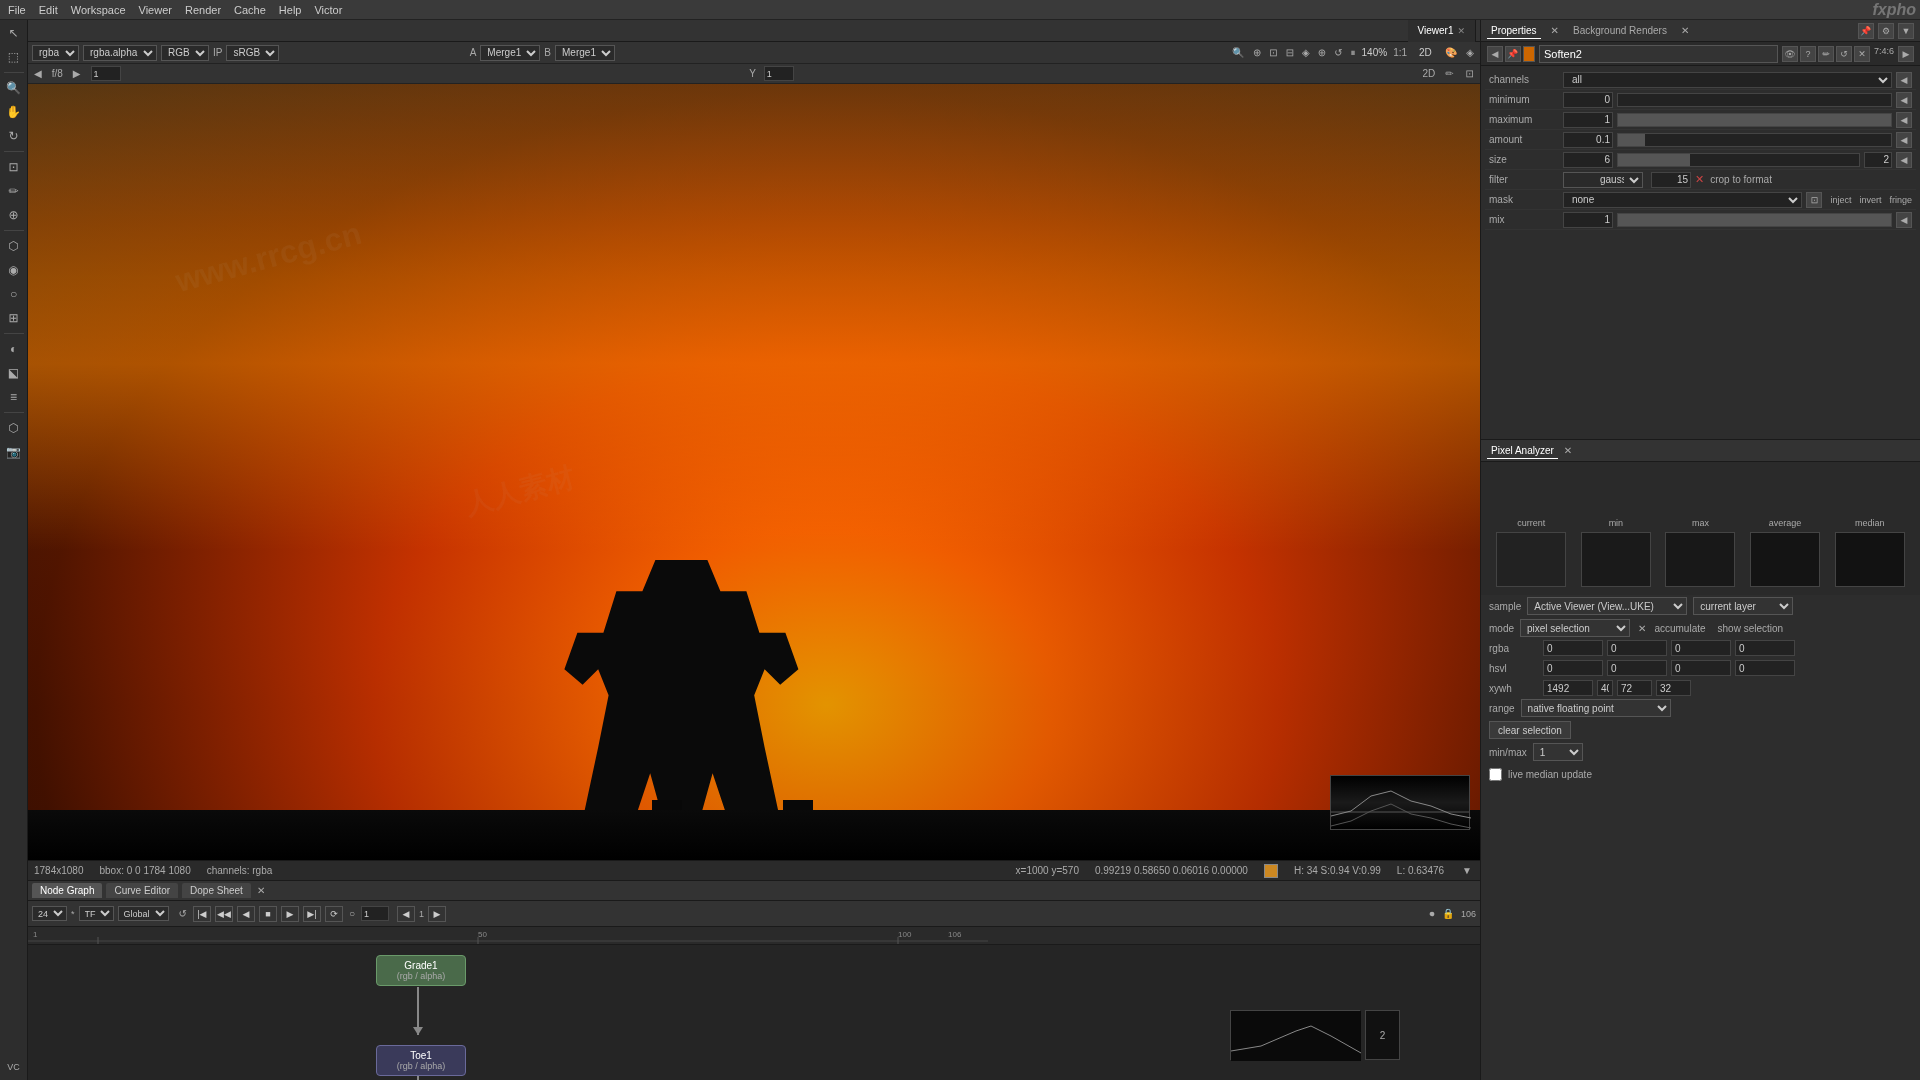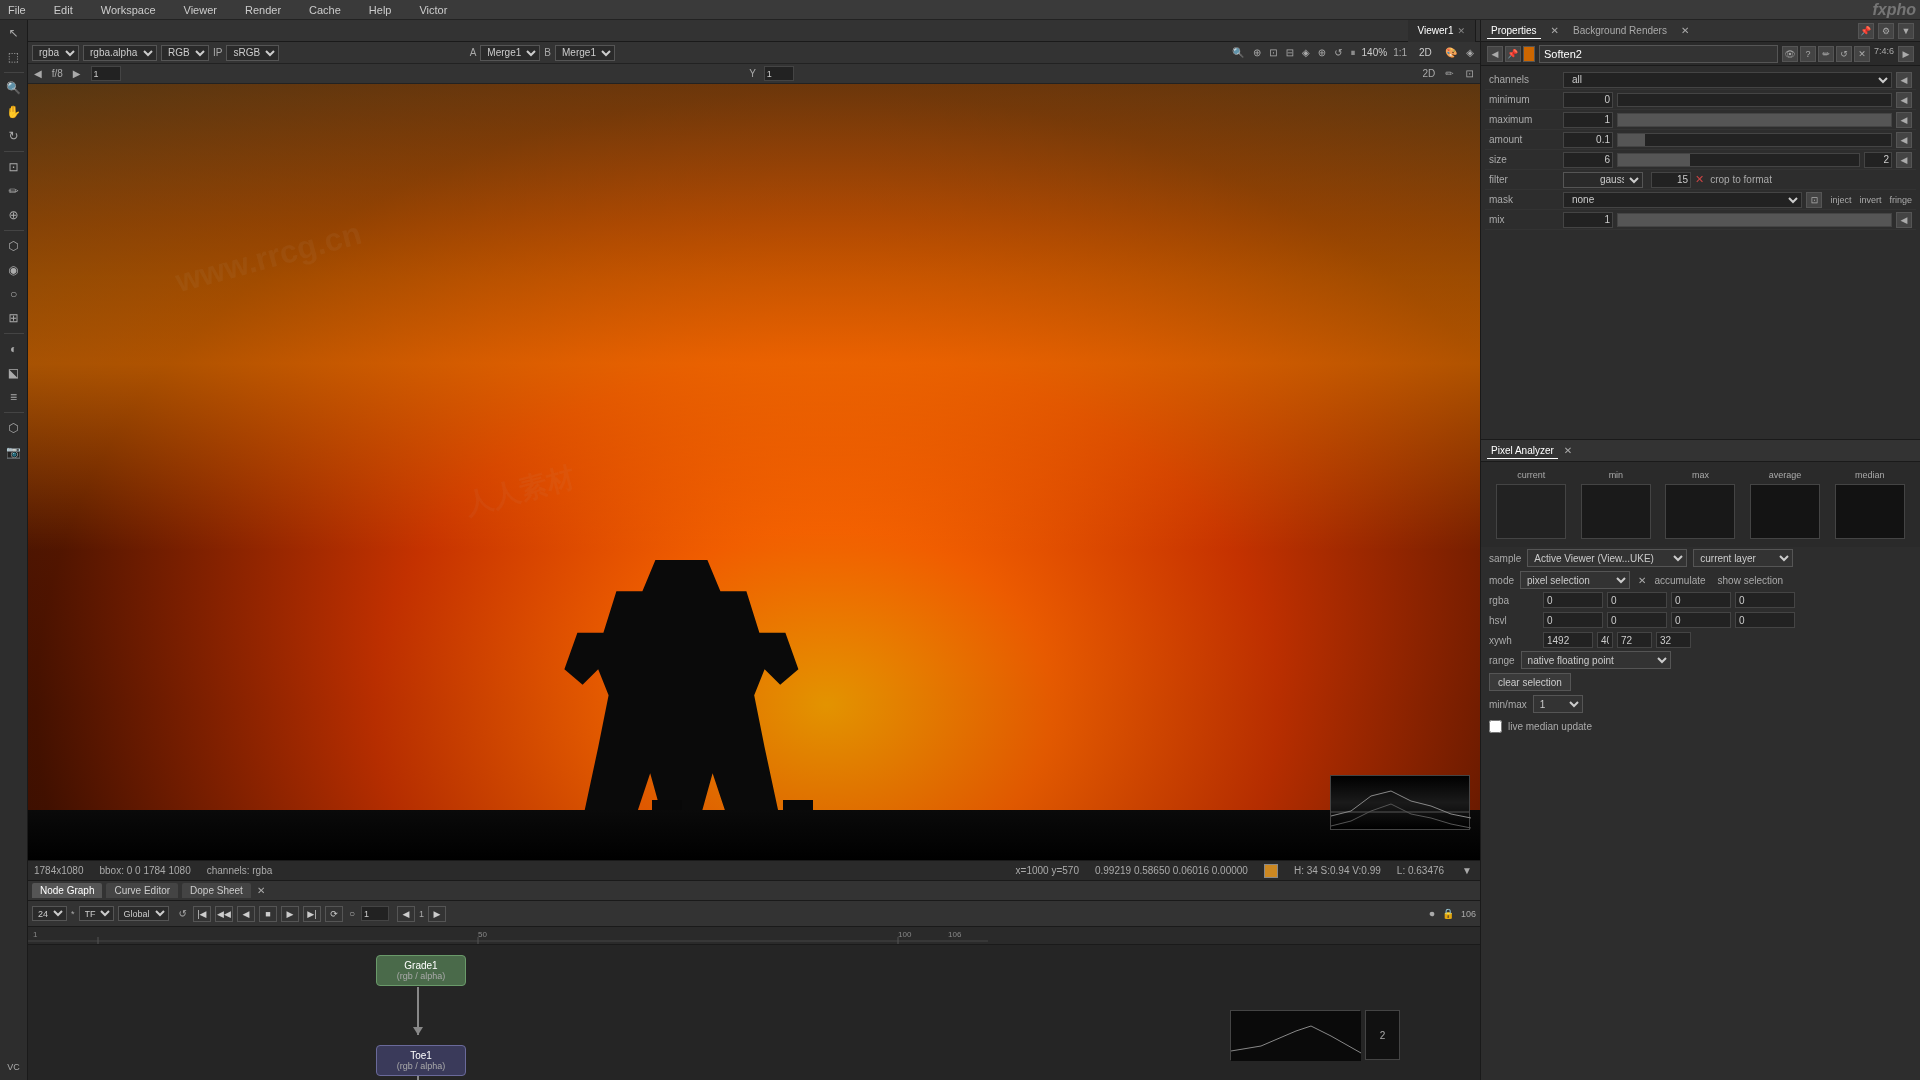--- a/index.html
+++ b/index.html
@@ -14,21 +14,21 @@
     }
 
     
     .menu-bar {
       display: flex;
       align-items: center;
       height: 20px;
       background: #3a3a3a;
       border-bottom: 1px solid #222;
       padding: 0 4px;
-      gap: 20px;
+      gap: 5px;
     }
     .menu-item {
       color: #ccc;
       font-size: 11px;
       cursor: pointer;
       padding: 0 4px;
     }
 
     
     .main-layout {
@@ -383,20 +383,21 @@
       gap: 0;
       padding: 8px;
       background: #2a2a2a;
     }
     .pixel-swatch-group {
       display: flex;
       flex-direction: column;
       align-items: center;
       gap: 4px;
       flex: 1;
+      margin-top: 48px;
     }
     .swatch-label {
       font-size: 9px;
       color: #aaa;
     }
     .swatch-box {
       width: 70px;
       height: 55px;
       background: #111;
       border: 1px solid #444;

